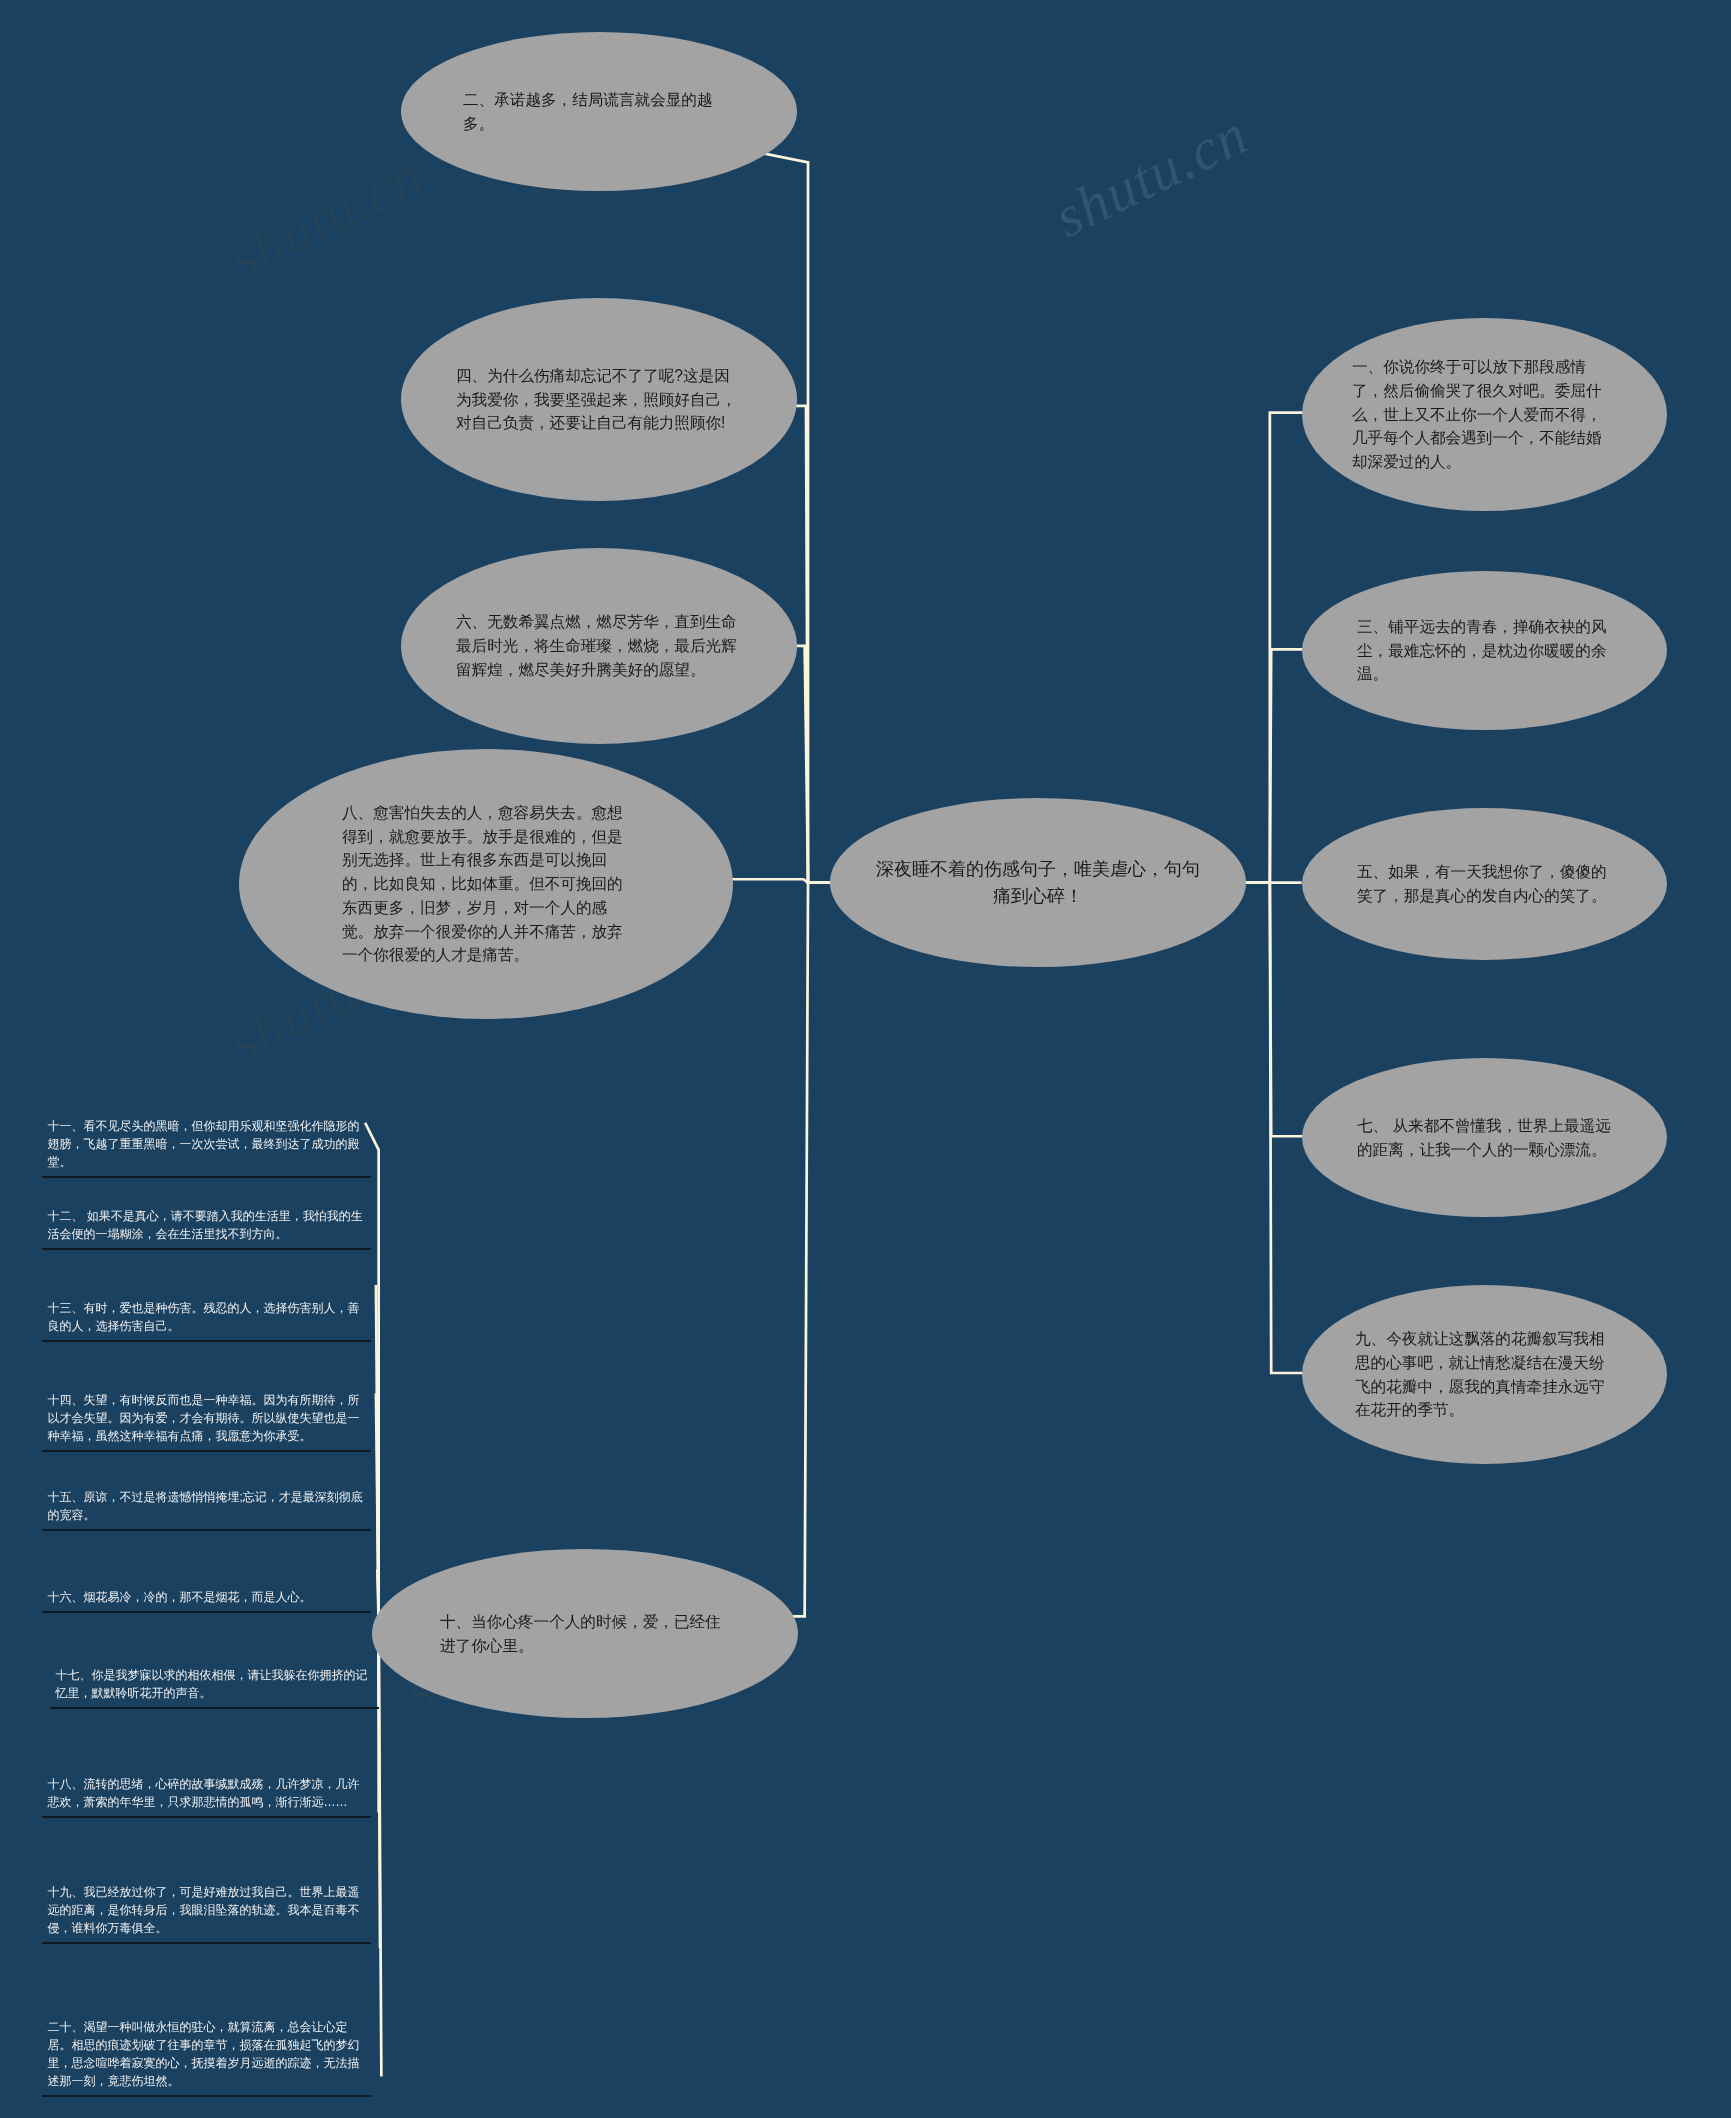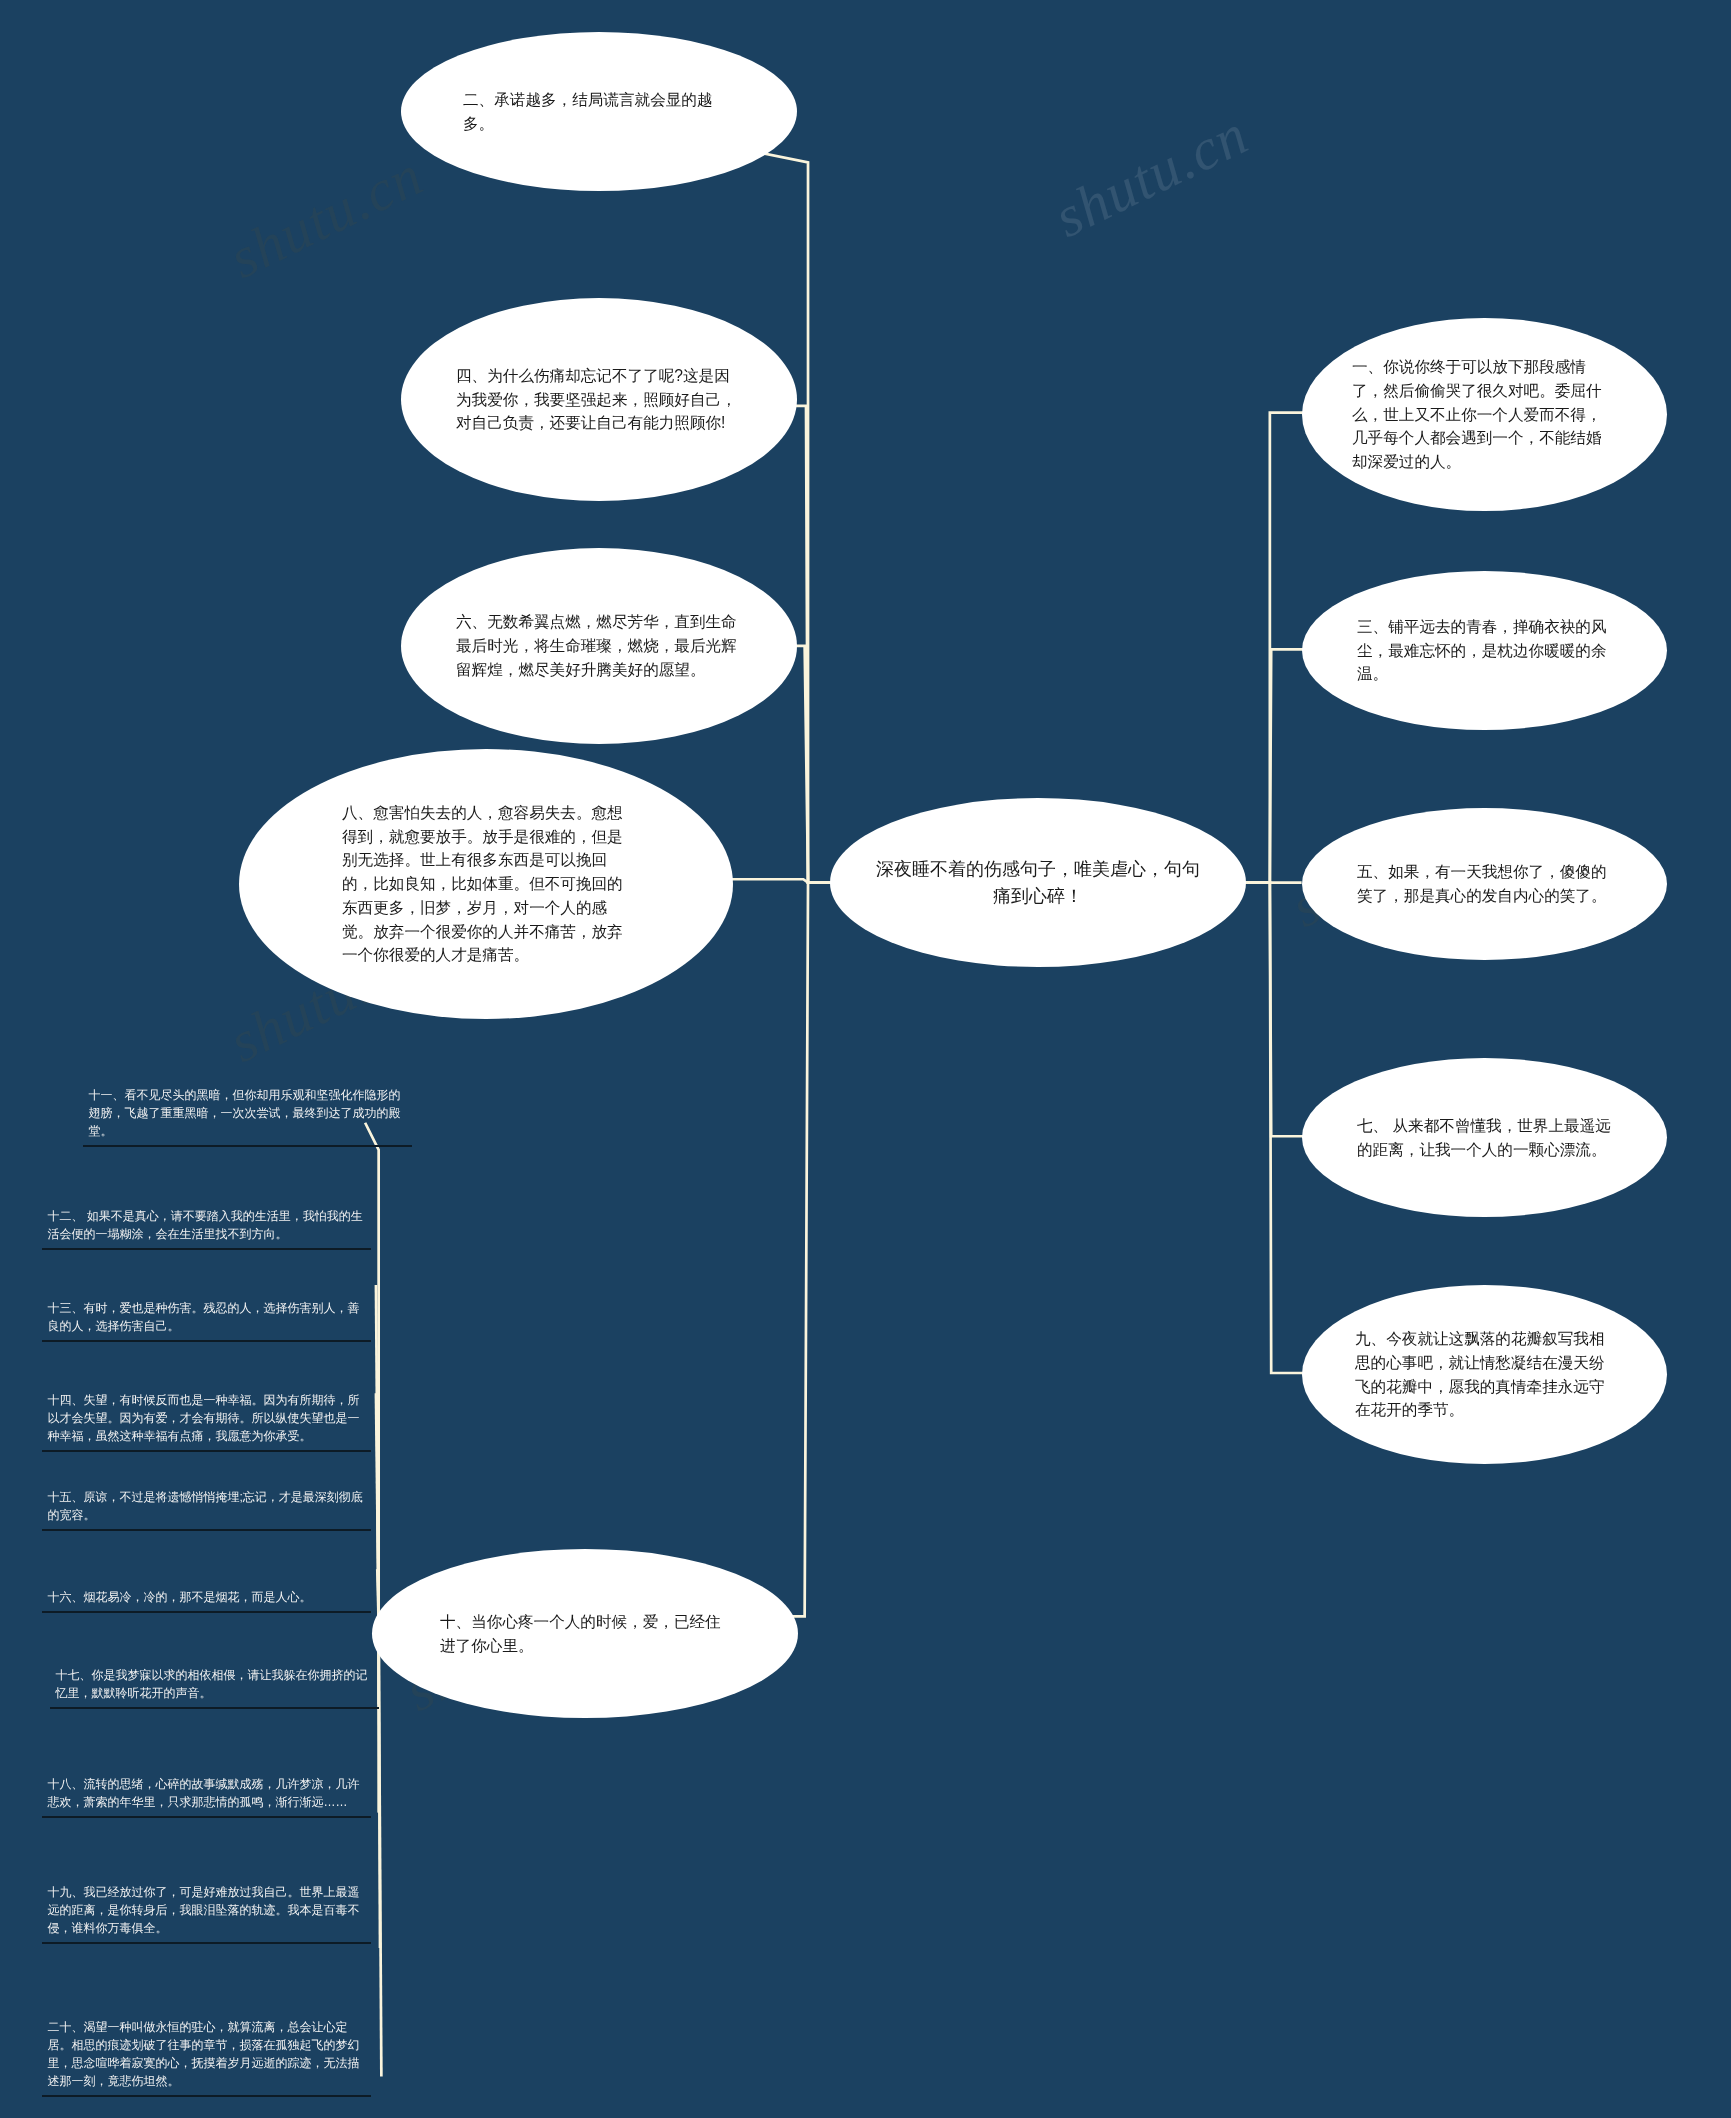--- a/index.html
+++ b/index.html
@@ -12,21 +12,21 @@
     position:relative;
   }
   #stage{position:absolute;left:0;top:0;width:1731px;height:2119px;}
 
   
   #links{position:absolute;left:0;top:0;width:1731px;height:2119px;z-index:1;}
 
   .node{
     position:absolute;
     z-index:3;
-    background:#ffffff;
+    background:#a3a3a3;
     border-radius:50%;
     box-sizing:border-box;
     display:flex;
     align-items:center;
     justify-content:flex-start;
     color:#1a1a1a;
     text-align:left;
   }
   .node .txt{
     display:block;
@@ -159,21 +159,21 @@
   </div>
 
   <div class="node ell" style="left:1302px;top:1058px;width:365px;height:159px;padding:31px 55px;">
     <span class="txt">七、 从来都不曾懂我，世界上最遥远的距离，让我一个人的一颗心漂流。</span>
   </div>
 
   <div class="node ell" style="left:1302px;top:1285px;width:365px;height:179px;padding:31px 53px;">
     <span class="txt">九、今夜就让这飘落的花瓣叙写我相思的心事吧，就让情愁凝结在漫天纷飞的花瓣中，愿我的真情牵挂永远守在花开的季节。</span>
   </div>
 
-  <div class="listitem" style="left:42px;top:1085px;width:329px;height:62px;margin-left:41px;">
+  <div class="listitem" style="left:42px;top:1116px;width:329px;height:62px;">
     <span class="txt">十一、看不见尽头的黑暗，但你却用乐观和坚强化作隐形的翅膀，飞越了重重黑暗，一次次尝试，最终到达了成功的殿堂。</span>
   </div>
 
   <div class="listitem" style="left:42px;top:1185px;width:329px;height:65px;">
     <span class="txt">十二、 如果不是真心，请不要踏入我的生活里，我怕我的生活会便的一塌糊涂，会在生活里找不到方向。</span>
   </div>
 
   <div class="listitem" style="left:42px;top:1289px;width:329px;height:53px;">
     <span class="txt">十三、有时，爱也是种伤害。残忍的人，选择伤害别人，善良的人，选择伤害自己。</span>
   </div>

